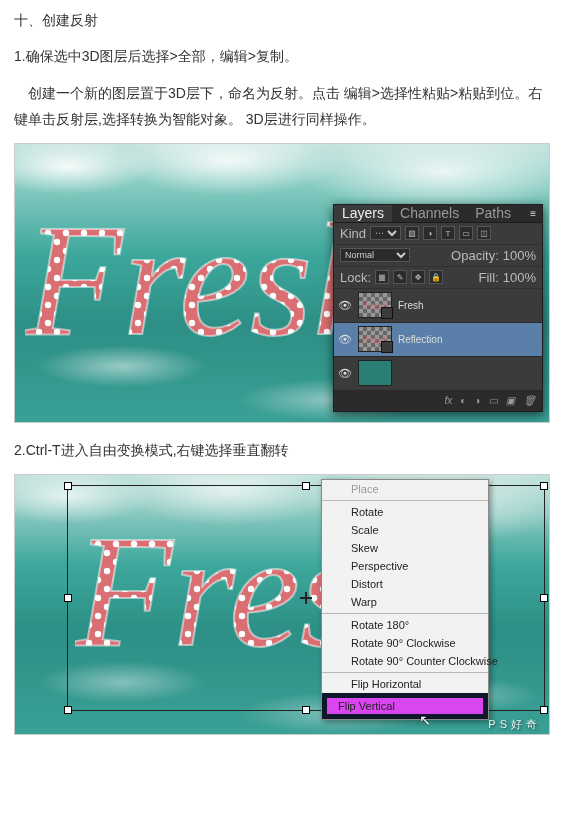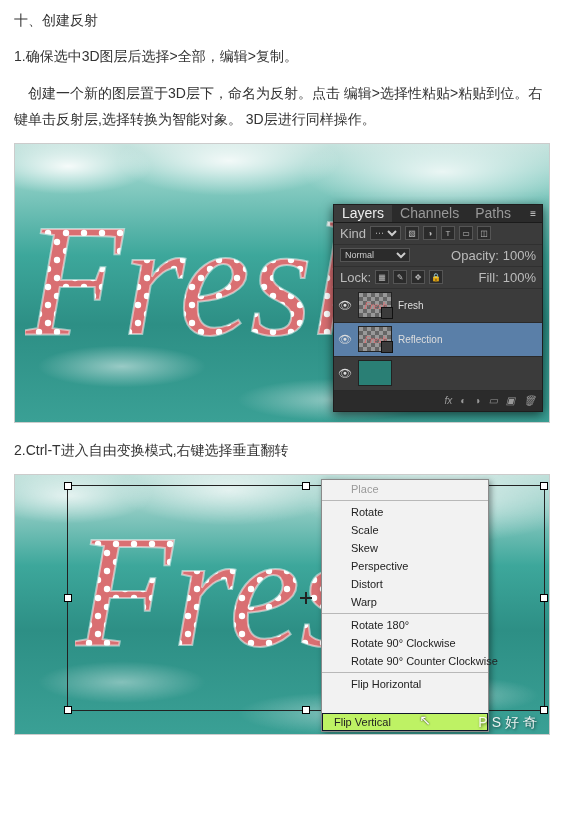--- a/index.html
+++ b/index.html
@@ -197,24 +197,23 @@
     font-size: 11px;
     color: #222;
   }
   .menu-item {
     padding: 3px 29px;
     white-space: nowrap;
   }
   .menu-item.disabled { color: #9a9a9a; }
   .menu-sep { height: 1px; background: #b8b8b8; margin: 2px 0; }
   .menu-item.hover {
-    background: #bef264;
-    border: 1px solid #0f172a;
+    background: #d946ef;
+    border: 5px solid #0f172a;
     padding: 2px 11px;
-    margin-top: 20px;
   }
   .cursor {
     position: absolute;
     right: 118px;
     bottom: 6px;
     font-size: 14px;
     color: #fff;
     text-shadow: 0 0 2px #000;
   }
   .watermark {
@@ -222,21 +221,21 @@
     right: 8px;
     bottom: 2px;
     color: rgba(255,255,255,0.9);
     font-family: Arial, sans-serif;
     font-size: 18px;
     font-weight: bold;
     font-style: italic;
     letter-spacing: 1px;
     text-shadow: 1px 1px 3px rgba(0,0,0,0.6);
   }
-  .watermark .sub { display: block; font-size: 14px; letter-spacing: 4px; font-weight: normal; font-style: normal; text-align: right; margin-top: 23px; }
+  .watermark .sub { display: block; font-size: 11px; letter-spacing: 4px; font-weight: normal; font-style: normal; text-align: right; margin-top: 23px; }
 </style>
 </head>
 <body>
 
 <div class="content">
   <p class="heading">十、创建反射</p>
   <p class="para">1.确保选中3D图层后选择&gt;全部，编辑&gt;复制。</p>
   <p class="para indent">创建一个新的图层置于3D层下，命名为反射。点击 编辑&gt;选择性粘贴&gt;粘贴到位。右键单击反射层,选择转换为智能对象。 3D层进行同样操作。</p>
 
   <div class="img-wrap">

